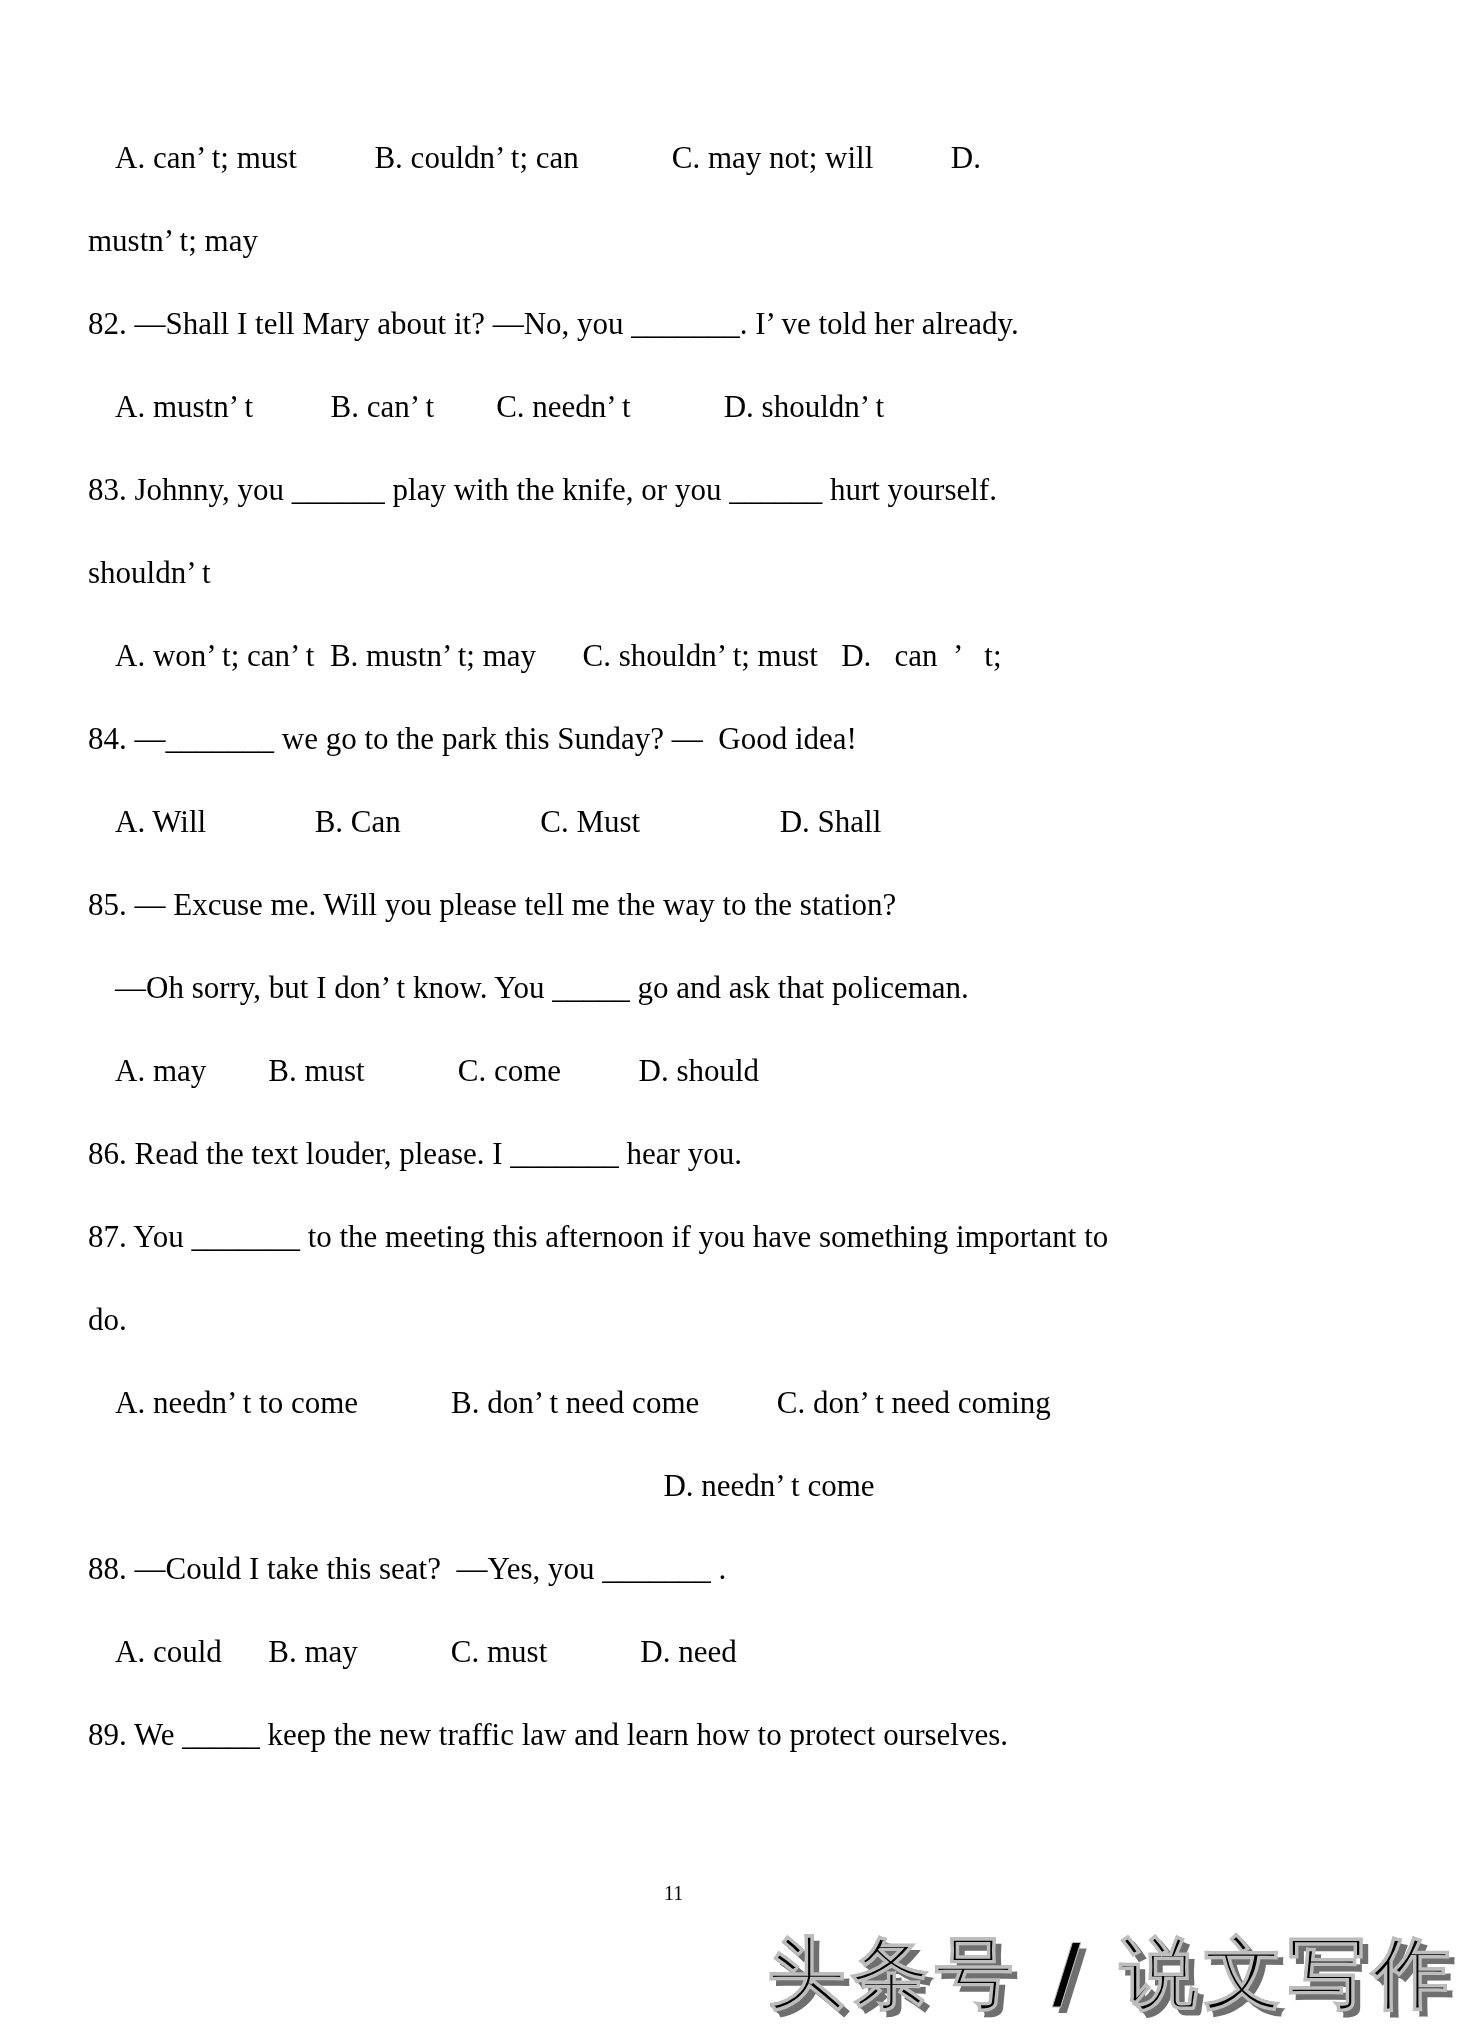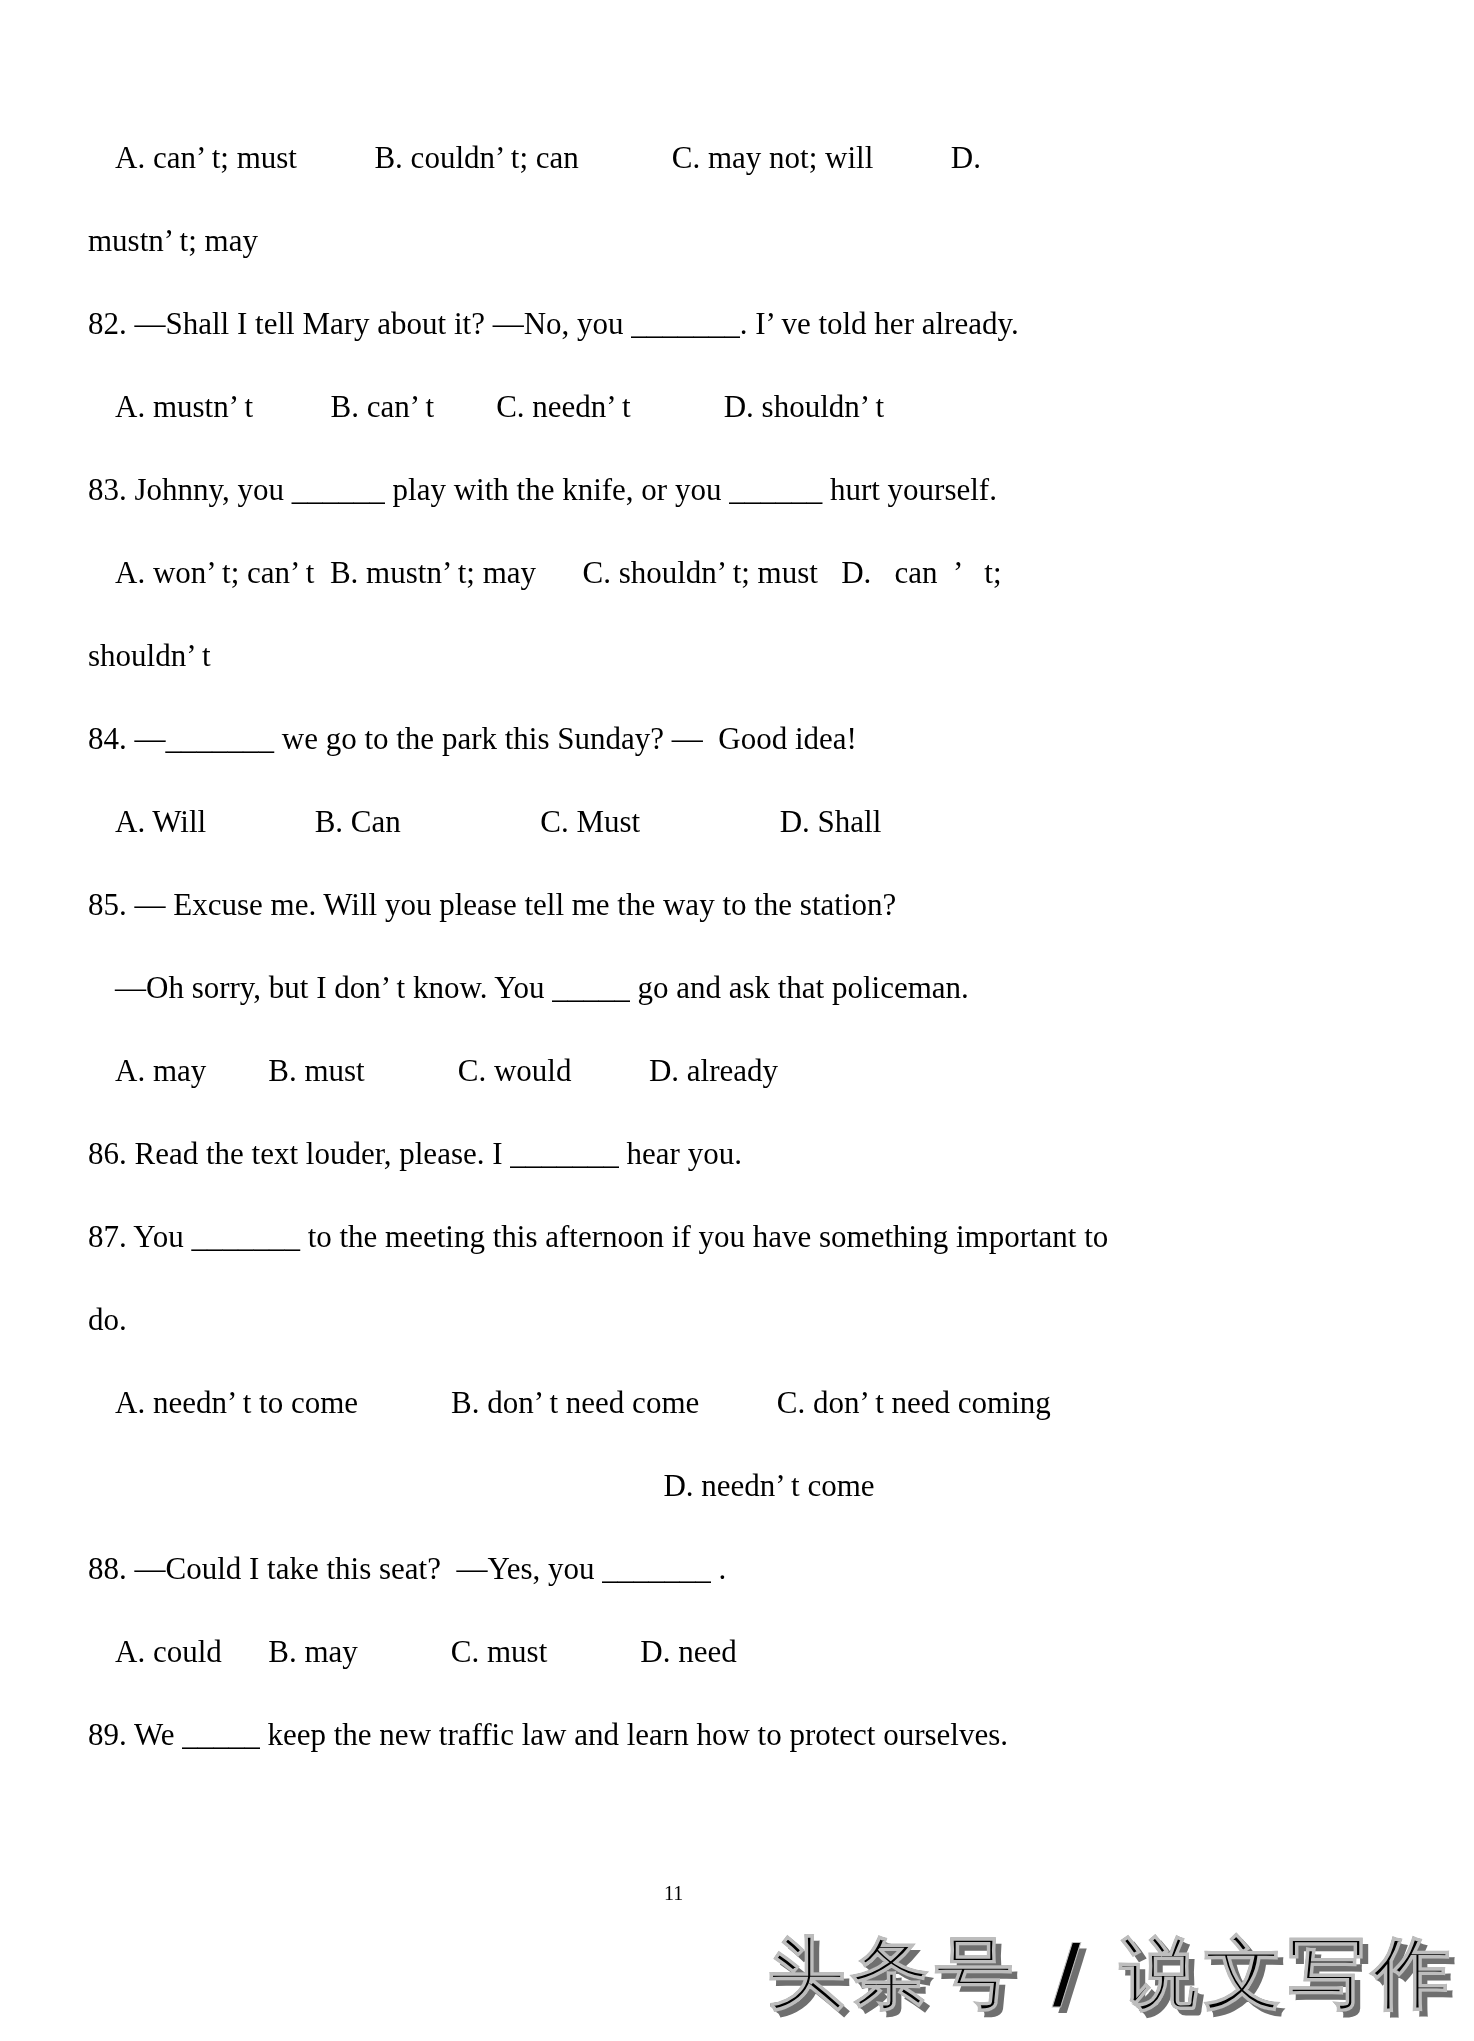--- a/index.html
+++ b/index.html
@@ -56,27 +56,27 @@
 </head>
 <body>
 
 <div class="page">
   <div class="content" id="lines-container">
       <div class="line opt">A. can’ t; must          B. couldn’ t; can            C. may not; will          D.</div>
       <div class="line">mustn’ t; may</div>
       <div class="line">82. —Shall I tell Mary about it? —No, you _______. I’ ve told her already.</div>
       <div class="line opt">A. mustn’ t          B. can’ t        C. needn’ t            D. shouldn’ t</div>
       <div class="line">83. Johnny, you ______ play with the knife, or you ______ hurt yourself.</div>
+      <div class="line">shouldn’ t</div>
       <div class="line opt">A. won’ t; can’ t  B. mustn’ t; may      C. shouldn’ t; must   D.   can  ’   t;</div>
-      <div class="line">shouldn’ t</div>
       <div class="line">84. —_______ we go to the park this Sunday? —  Good idea!</div>
       <div class="line opt">A. Will              B. Can                  C. Must                  D. Shall</div>
       <div class="line">85. — Excuse me. Will you please tell me the way to the station?</div>
       <div class="line opt">—Oh sorry, but I don’ t know. You _____ go and ask that policeman.</div>
-      <div class="line opt">A. may        B. must            C. would          D. already</div>
+      <div class="line opt">A. may        B. must            C. come          D. should</div>
       <div class="line">86. Read the text louder, please. I _______ hear you.</div>
       <div class="line">87. You _______ to the meeting this afternoon if you have something important to</div>
       <div class="line">do.</div>
       <div class="line opt">A. needn’ t to come            B. don’ t need come          C. don’ t need coming</div>
       <div class="line opt2">D. needn’ t come</div>
       <div class="line">88. —Could I take this seat?  —Yes, you _______ .</div>
       <div class="line opt">A. could      B. may            C. must            D. need</div>
       <div class="line">89. We _____ keep the new traffic law and learn how to protect ourselves.</div>
     </div>
   <div class="page-number">11</div>

